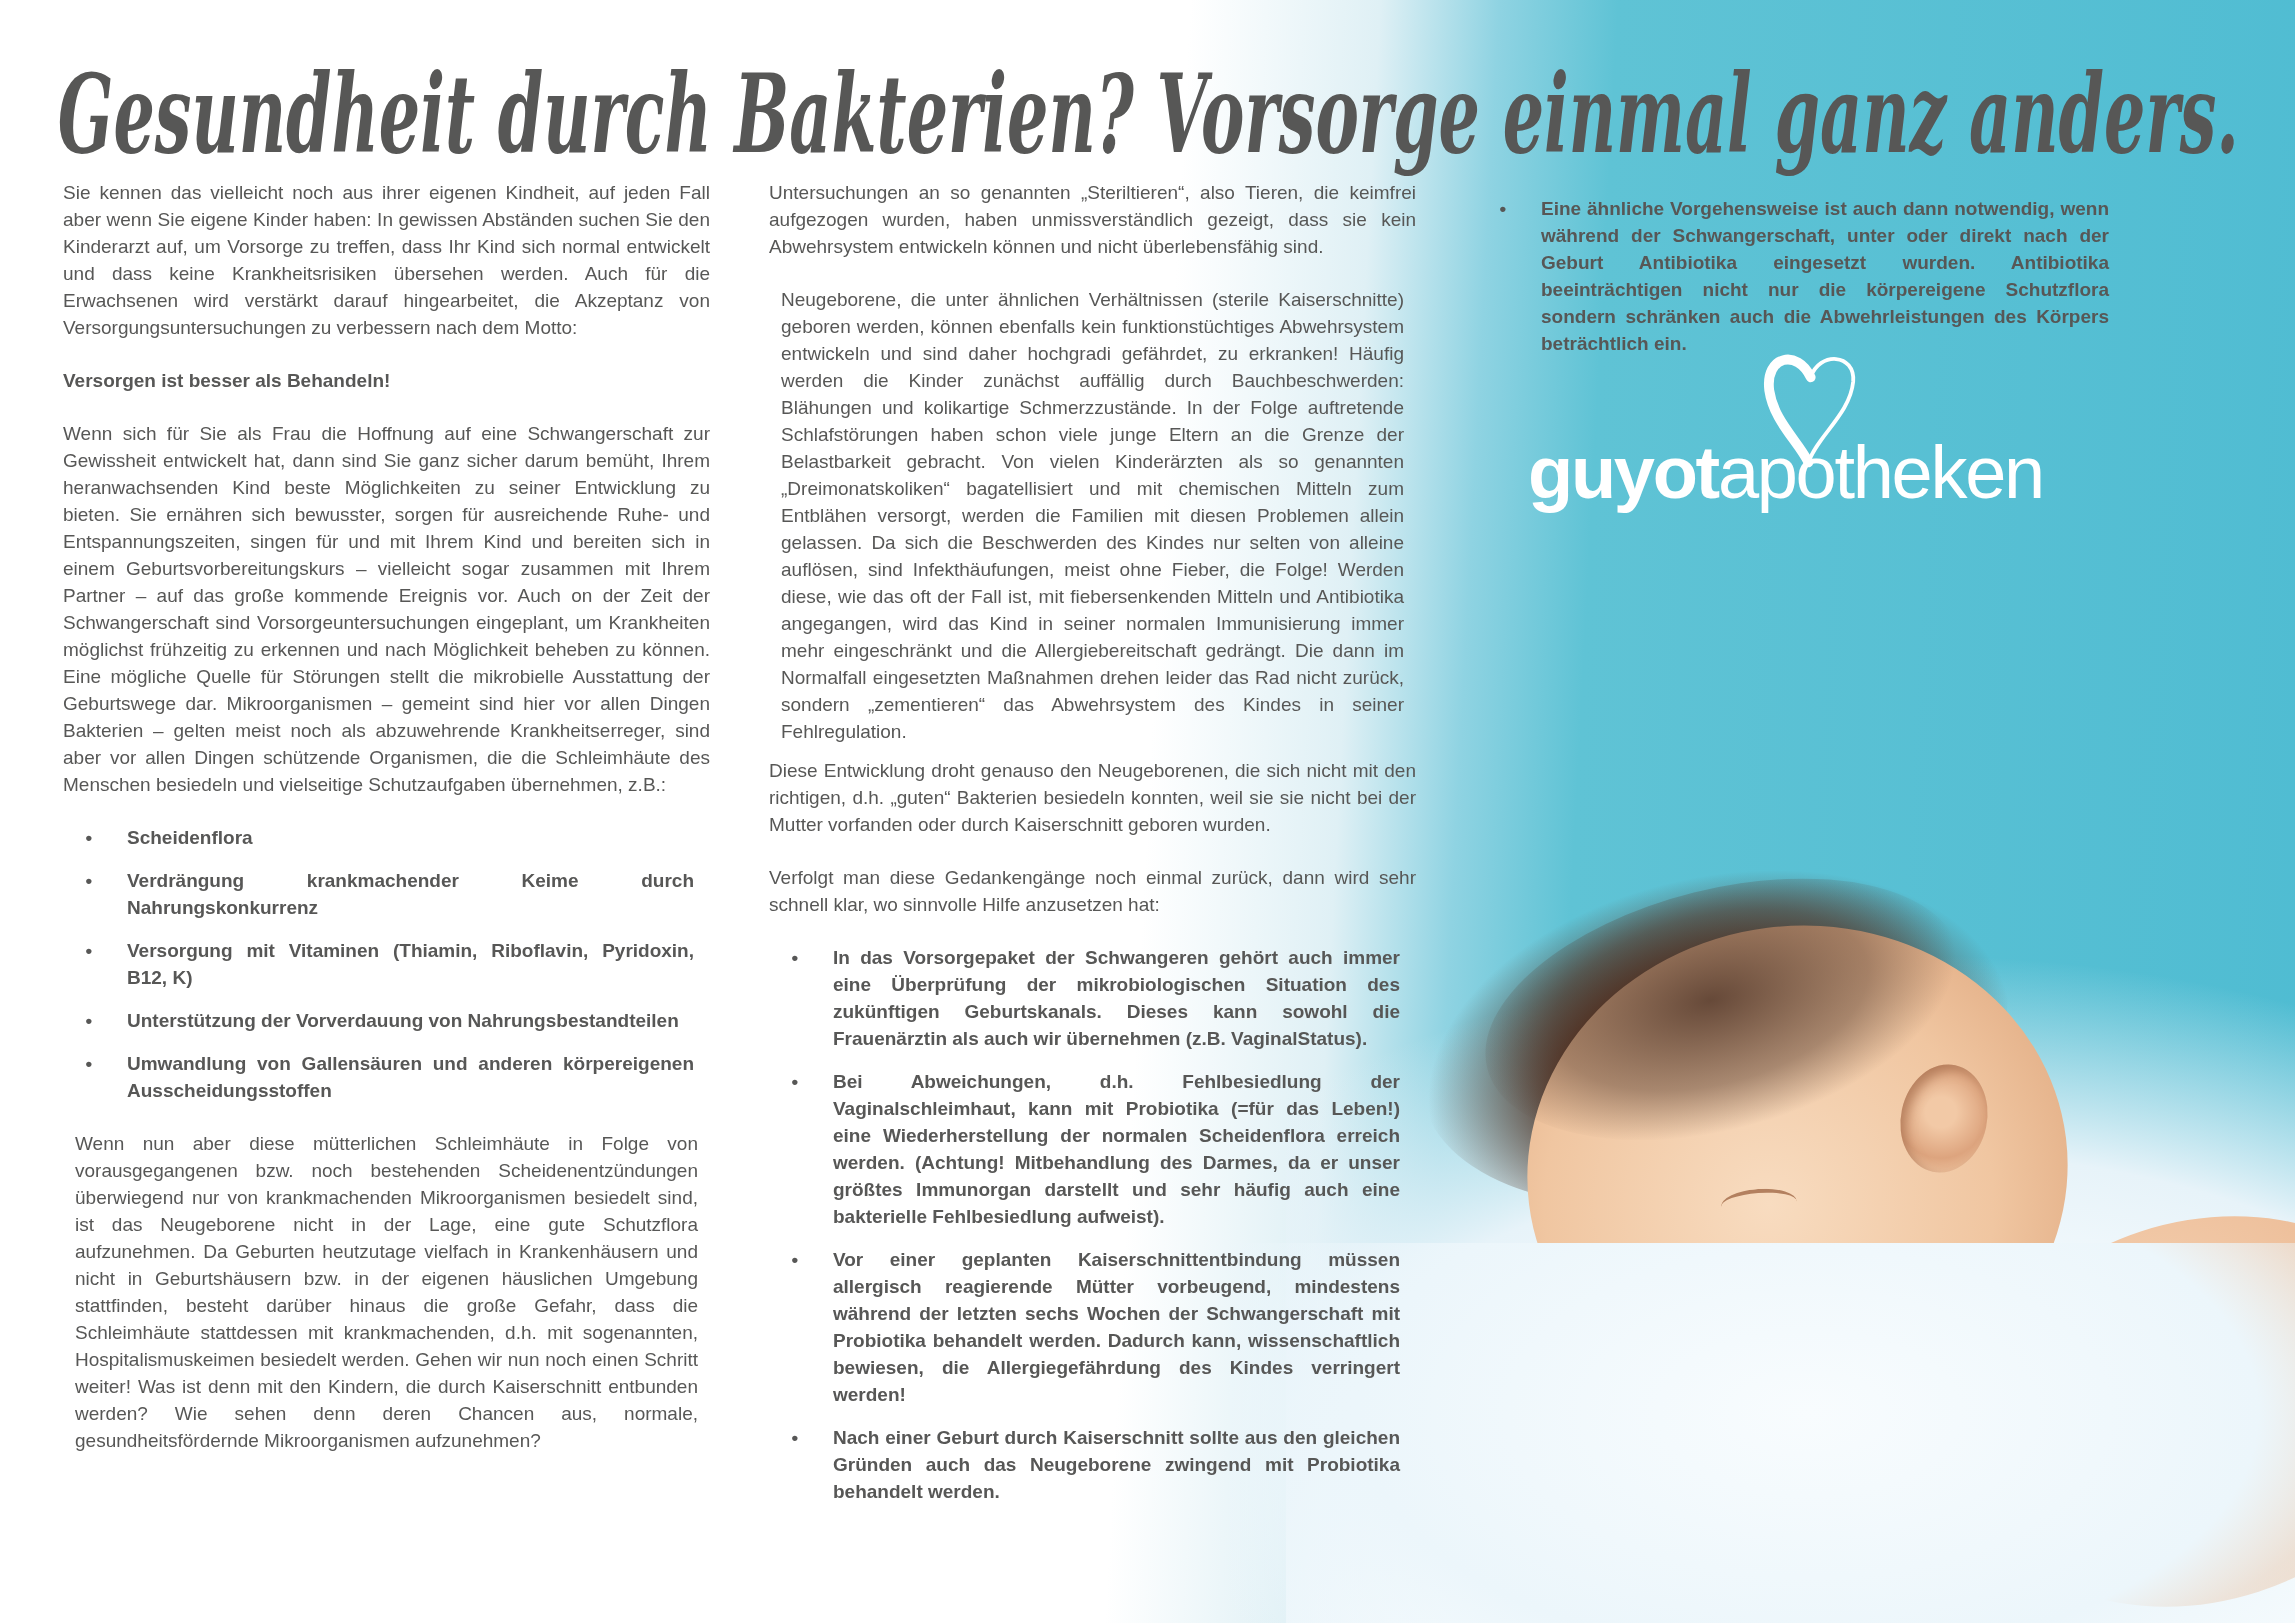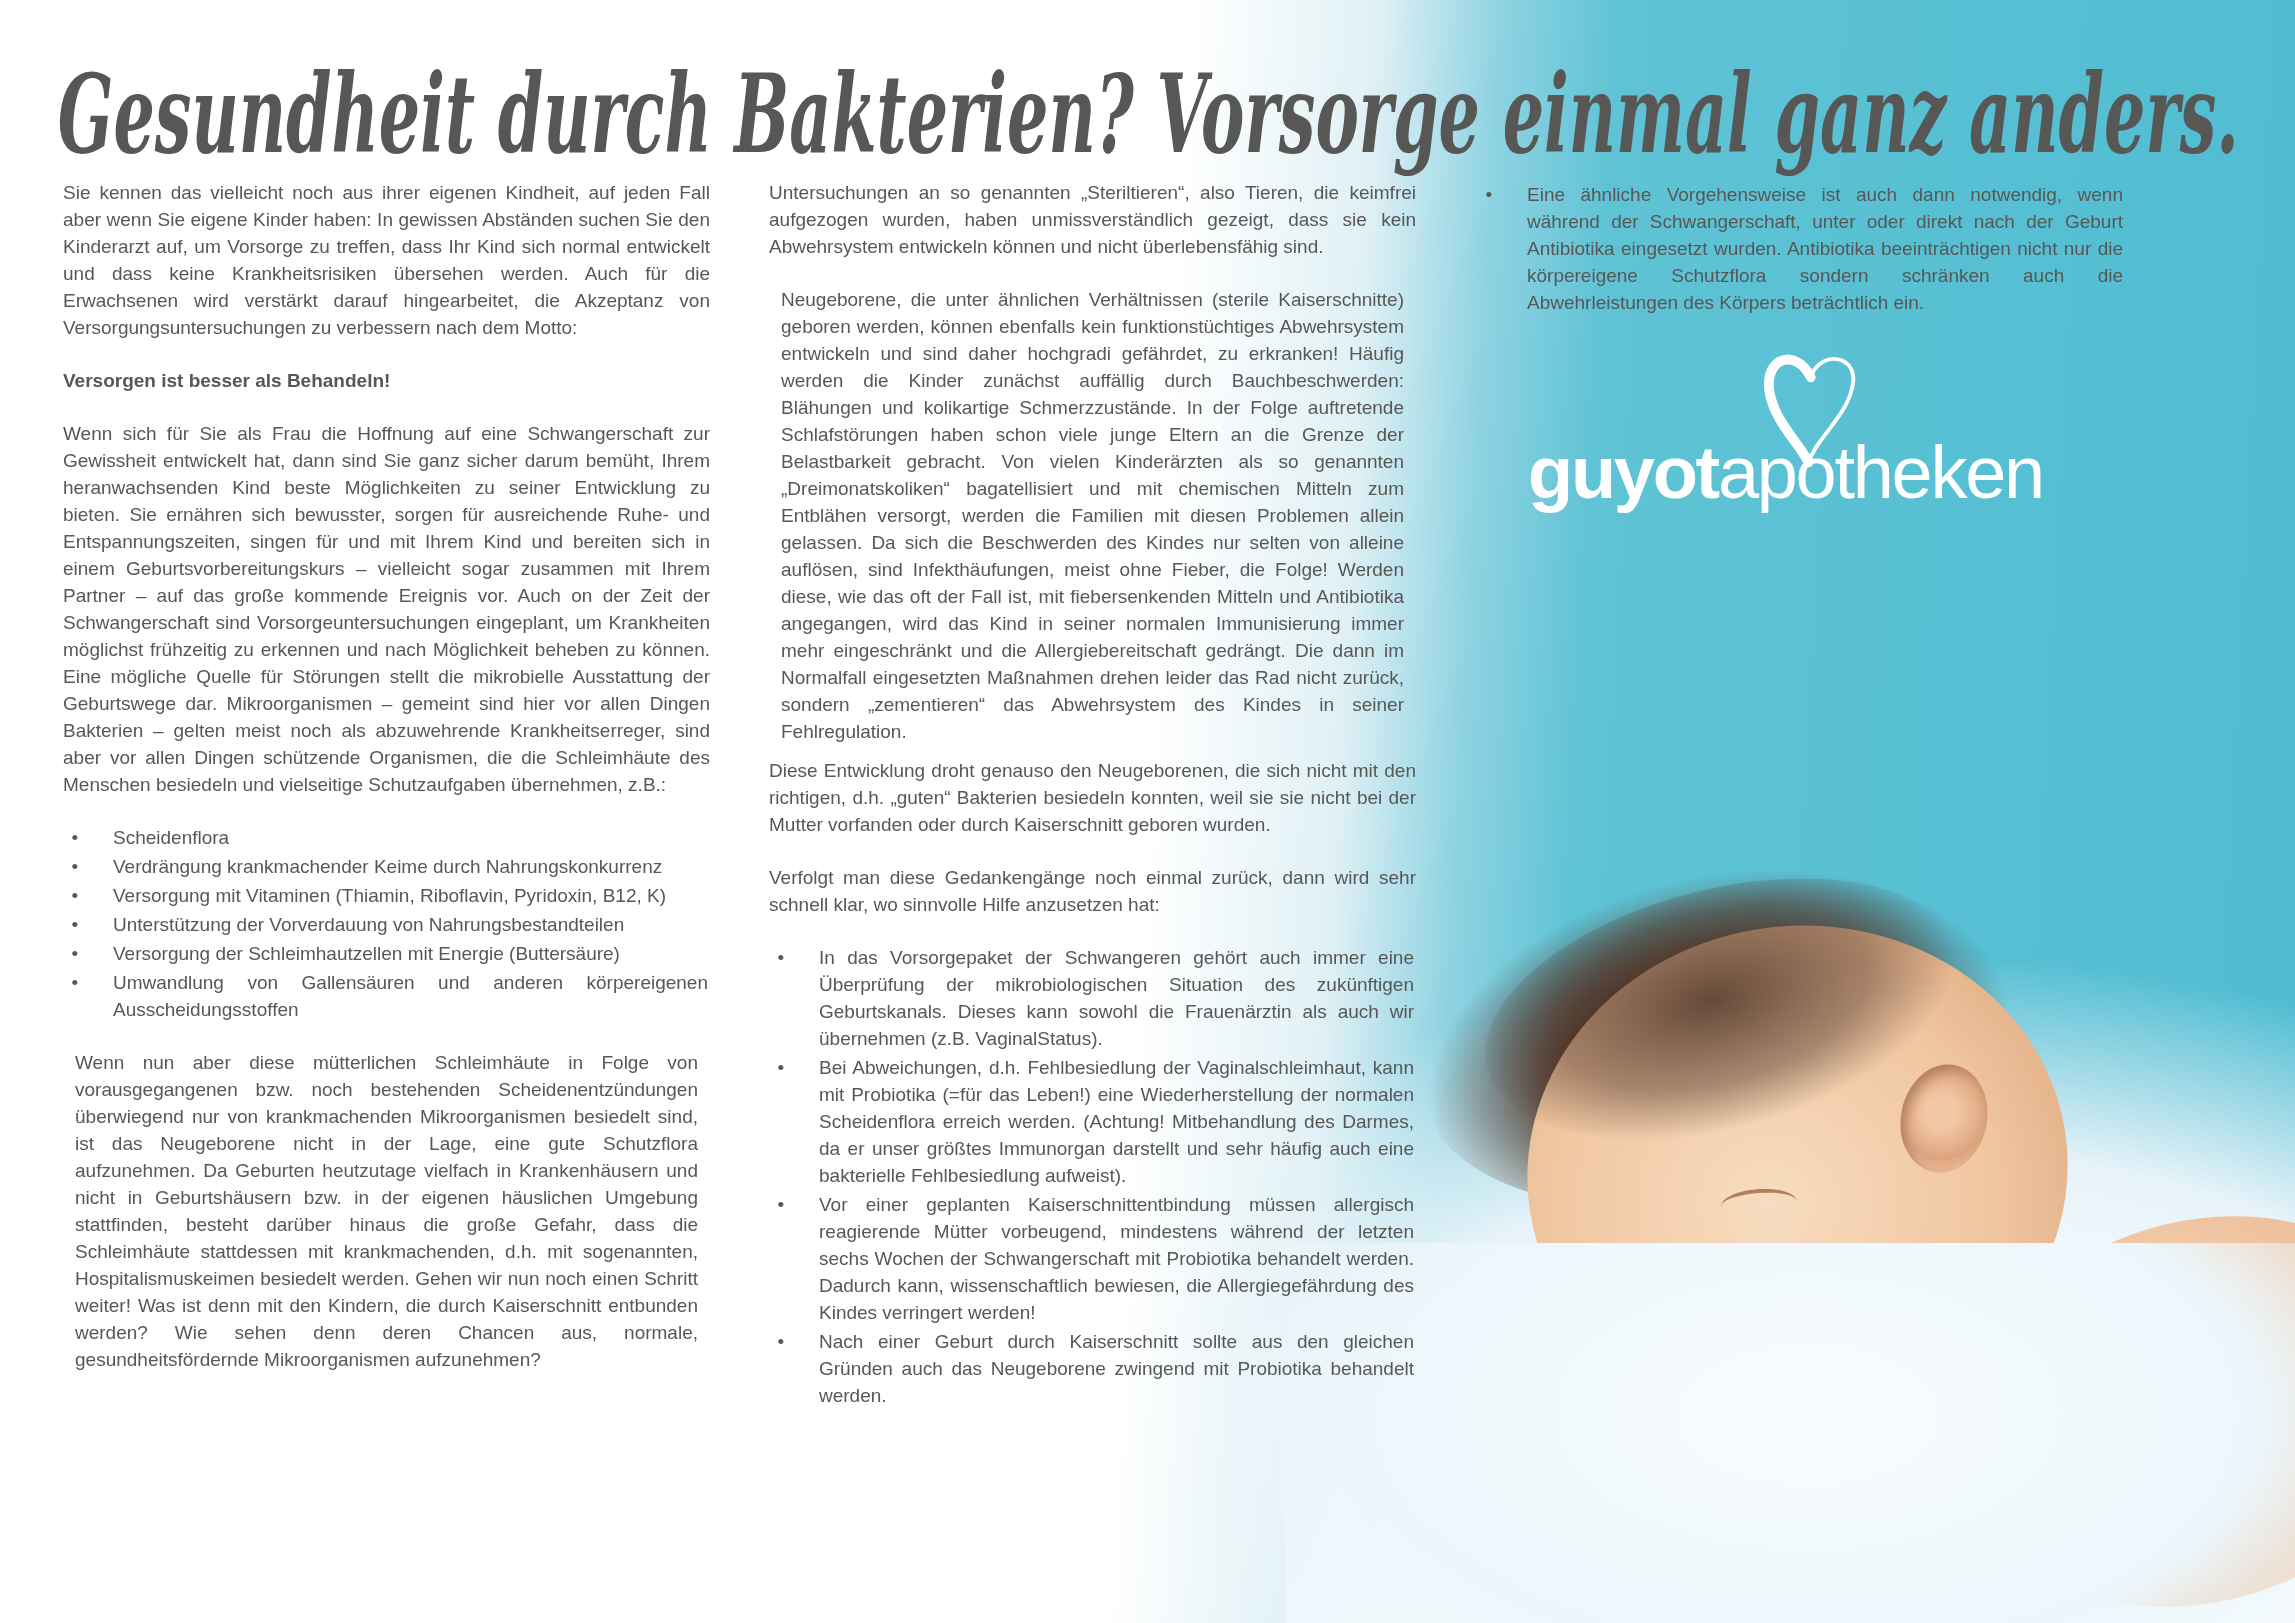--- a/index.html
+++ b/index.html
@@ -13,21 +13,21 @@
     font-family:"DejaVu Serif", serif;font-style:italic;font-weight:bold;fill:#575756;
   }
   .col{position:absolute;top:179px;width:647px;font-size:19px;line-height:27px;
        text-align:justify;z-index:5;hyphens:auto;}
   .col p{margin:0 0 26px 0;}
   .col p.tight{margin:12px;}
   .subhead{font-weight:bold;margin:0 0 79px 0;}
   .blk-gap{margin:0 0 52px 0;}
   .big-gap{margin:0 0 79px 0;}
   ul.bul{list-style:none;margin:0 0 26px 0;padding:0;}
-  ul.bul li{position:relative;padding-left:48px;margin:2px;}
+  ul.bul li{position:relative;padding-left:48px;margin:16px;font-weight:bold;}
   ul.bul li::before{content:"\2022";position:absolute;left:6.5px;top:0;}
   #col1{left:63px;}
   #col2{left:769px;}
   #col3{left:1477px;width:648px;}
 
   
   .logo{position:absolute;left:1528px;top:436px;z-index:6;color:#ffffff;
         font-size:74px;letter-spacing:-2.3px;white-space:nowrap;line-height:1;}
   .logo .bold{font-weight:700;text-align:center;}
   .logo .light{font-weight:400;margin-top:20px;}
@@ -68,21 +68,20 @@
 
 <div class="col" id="col1">
   <p>Sie kennen das vielleicht noch aus ihrer eigenen Kindheit, auf jeden Fall aber wenn Sie eigene Kinder haben: In gewissen Abständen suchen Sie den Kinderarzt auf, um Vorsorge zu treffen, dass Ihr Kind sich normal entwickelt und dass keine Krankheitsrisiken übersehen werden. Auch für die Erwachsenen wird verstärkt darauf hingearbeitet, die Akzeptanz von Versorgungsuntersuchungen zu verbessern nach dem Motto:</p>
   <p class="subhead">Versorgen ist besser als Behandeln!</p>
   <p>Wenn sich für Sie als Frau die Hoffnung auf eine Schwangerschaft zur Gewissheit entwickelt hat, dann sind Sie ganz sicher darum bemüht, Ihrem heranwachsenden Kind beste Möglichkeiten zu seiner Entwicklung zu bieten. Sie ernähren sich bewusster, sorgen für ausreichende Ruhe- und Entspannungszeiten, singen für und mit Ihrem Kind und bereiten sich in einem Geburtsvorbereitungskurs – vielleicht sogar zusammen mit Ihrem Partner – auf das große kommende Ereignis vor. Auch on der Zeit der Schwangerschaft sind Vorsorgeuntersuchungen eingeplant, um Krankheiten möglichst frühzeitig zu erkennen und nach Möglichkeit beheben zu können. Eine mögliche Quelle für Störungen stellt die mikrobielle Ausstattung der Geburtswege dar. Mikroorganismen – gemeint sind hier vor allen Dingen Bakterien – gelten meist noch als abzuwehrende Krankheitserreger, sind aber vor allen Dingen schützende Organismen, die die Schleimhäute des Menschen besiedeln und vielseitige Schutzaufgaben übernehmen, z.B.:</p>
   <ul class="bul">
     <li>Scheidenflora</li>
     <li>Verdrängung krankmachender Keime durch Nahrungskonkurrenz</li>
     <li>Versorgung mit Vitaminen (Thiamin, Riboflavin, Pyridoxin, B12, K)</li>
     <li>Unterstützung der Vorverdauung von Nahrungsbestandteilen</li>
-    <li>Versorgung der Schleimhautzellen mit Energie (Buttersäure)</li>
     <li>Umwandlung von Gallensäuren und anderen körpereigenen Ausscheidungsstoffen</li>
   </ul>
   <p class="tight">Wenn nun aber diese mütterlichen Schleimhäute in Folge von vorausgegangenen bzw. noch bestehenden Scheidenentzündungen überwiegend nur von krankmachenden Mikroorganismen besiedelt sind, ist das Neugeborene nicht in der Lage, eine gute Schutzflora aufzunehmen. Da Geburten heutzutage vielfach in Krankenhäusern und nicht in Geburtshäusern bzw. in der eigenen häuslichen Umgebung stattfinden, besteht darüber hinaus die große Gefahr, dass die Schleimhäute stattdessen mit krankmachenden, d.h. mit sogenannten, Hospitalismuskeimen besiedelt werden. Gehen wir nun noch einen Schritt weiter! Was ist denn mit den Kindern, die durch Kaiserschnitt entbunden werden? Wie sehen denn deren Chancen aus, normale, gesundheitsfördernde Mikroorganismen aufzunehmen?</p>
 </div>
 
 <div class="col" id="col2">
   <p class="blk-gap">Untersuchungen an so genannten „Steriltieren“, also Tieren, die keimfrei aufgezogen wurden, haben unmissverständlich gezeigt, dass sie kein Abwehrsystem entwickeln können und nicht überlebensfähig sind.</p>
   <p class="tight">Neugeborene, die unter ähnlichen Verhältnissen (sterile Kaiserschnitte) geboren werden, können ebenfalls kein funktionstüchtiges Abwehrsystem entwickeln und sind daher hochgradi gefährdet, zu erkranken! Häufig werden die Kinder zunächst auffällig durch Bauchbeschwerden: Blähungen und kolikartige Schmerzzustände. In der Folge auftretende Schlafstörungen haben schon viele junge Eltern an die Grenze der Belastbarkeit gebracht. Von vielen Kinderärzten als so genannten „Dreimonatskoliken“ bagatellisiert und mit chemischen Mitteln zum Entblähen versorgt, werden die Familien mit diesen Problemen allein gelassen. Da sich die Beschwerden des Kindes nur selten von alleine auflösen, sind Infekthäufungen, meist ohne Fieber, die Folge! Werden diese, wie das oft der Fall ist, mit fiebersenkenden Mitteln und Antibiotika angegangen, wird das Kind in seiner normalen Immunisierung immer mehr eingeschränkt und die Allergiebereitschaft gedrängt. Die dann im Normalfall eingesetzten Maßnahmen drehen leider das Rad nicht zurück, sondern „zementieren“ das Abwehrsystem des Kindes in seiner Fehlregulation.</p>
   <p class="big-gap">Diese Entwicklung droht genauso den Neugeborenen, die sich nicht mit den richtigen, d.h. „guten“ Bakterien besiedeln konnten, weil sie sie nicht bei der Mutter vorfanden oder durch Kaiserschnitt geboren wurden.</p>
   <p>Verfolgt man diese Gedankengänge noch einmal zurück, dann wird sehr schnell klar, wo sinnvolle Hilfe anzusetzen hat:</p>

